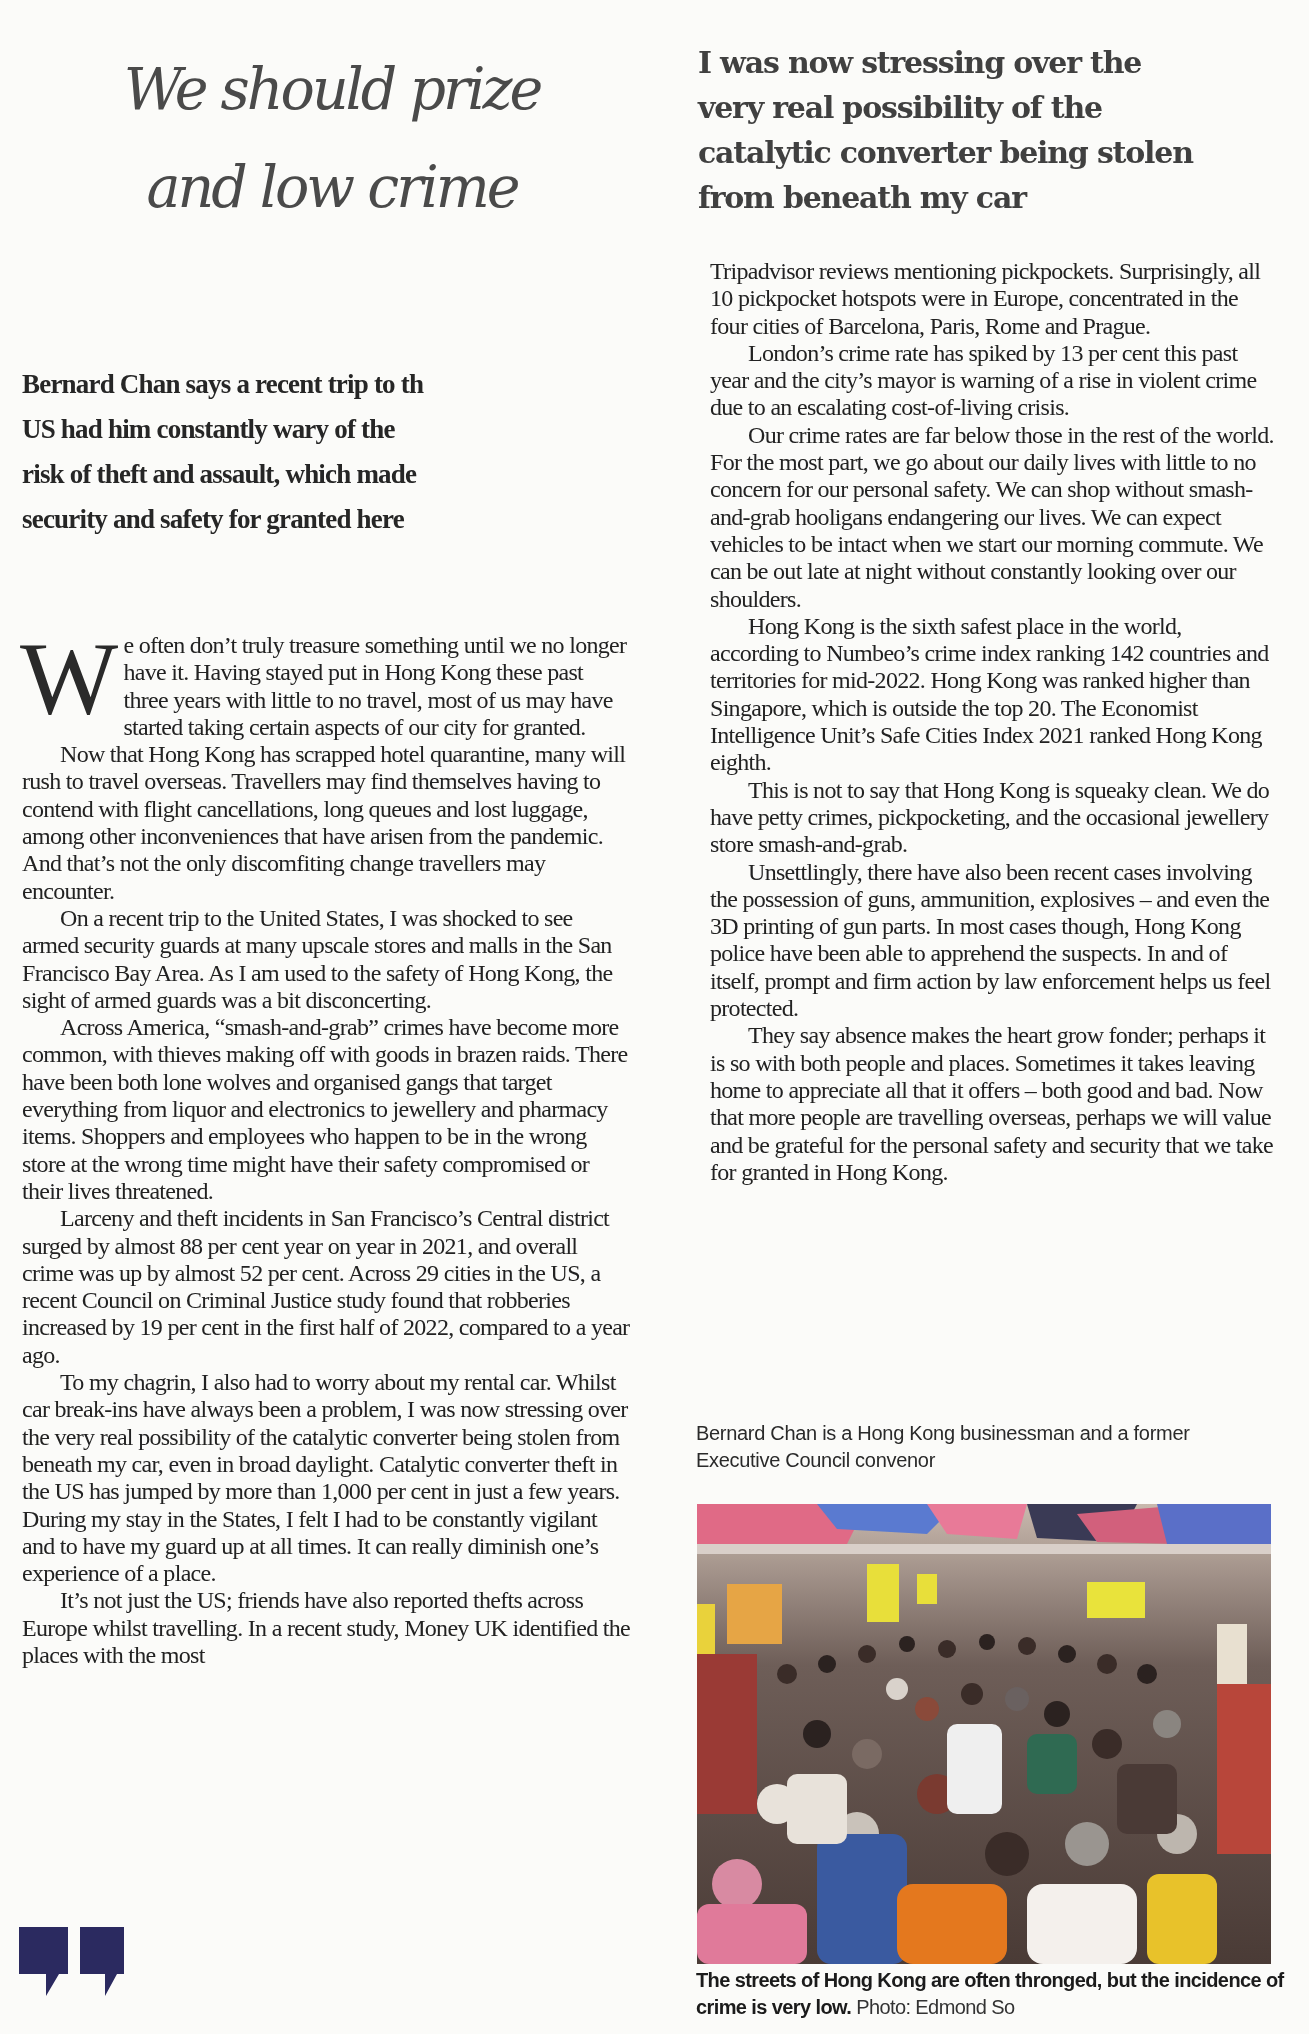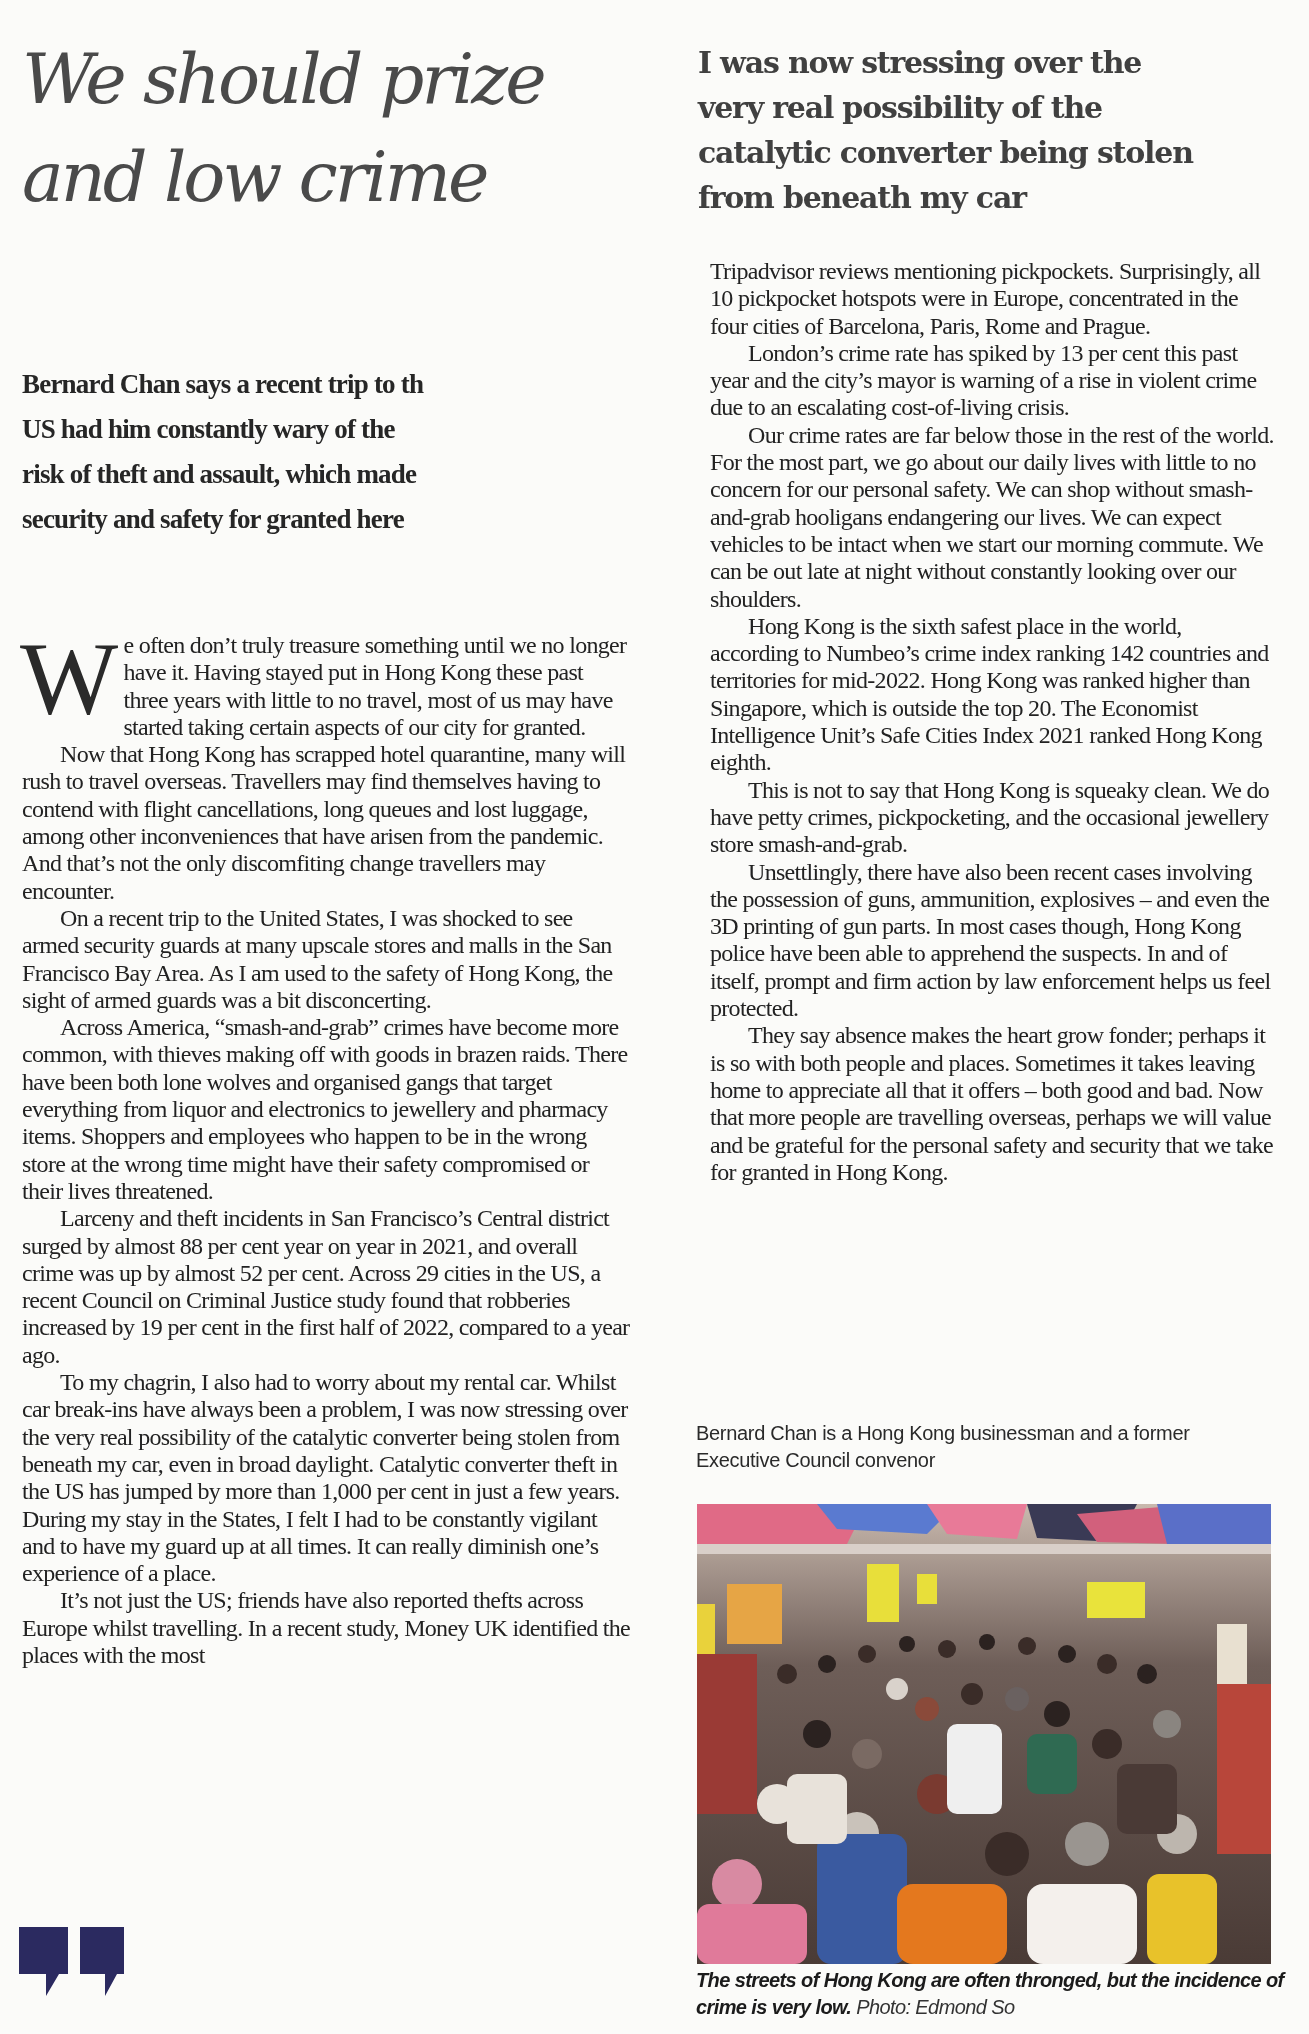--- a/index.html
+++ b/index.html
@@ -4,26 +4,27 @@
 <style>
   html, body { margin: 0; padding: 0; }
   body {
     width: 1309px; height: 2034px; overflow: hidden;
     background: #fbfbf9;
     color: #1f1f1f;
     position: relative;
   }
   .page { position: absolute; inset: 0; }
   .headline {
-    position: absolute; left: 22px; top: 30px; width: 620px;
+    position: absolute; left: 22px; top: 40px; width: 620px;
     font-family: "DejaVu Serif", serif;
     font-style: italic; font-weight: normal;
-    font-size: 70px; line-height: 98px;
+    font-size: 57px; line-height: 98px;
     color: #4a4a4a; letter-spacing: -3px;
     margin: 0;
+    text-align: center;
   }
   .headline span { display: block; white-space: nowrap; }
   .standfirst {
     position: absolute; left: 22px; top: 362px; width: 600px;
     font-family: Liberation Serif, serif; font-weight: bold;
     font-size: 27px; line-height: 45px; color: #262626;
     letter-spacing: -0.8px; margin: 0;
   }
   .standfirst span { display: block; white-space: nowrap; overflow: hidden; }
   .col-left {
@@ -64,21 +65,20 @@
   .photo {
     position: absolute; left: 697px; top: 1504px; width: 574px; height: 460px;
     overflow: hidden; background: #8a7a70;
   }
   .photo svg { display: block; }
   .caption {
     position: absolute; left: 696px; top: 1967px; width: 590px;
     font-family: "Liberation Sans", sans-serif;
     font-size: 20px; line-height: 27px; color: #1b1b1b;
     letter-spacing: -0.6px;
-    font-style: italic;
   }
   .caption .bold { font-weight: bold; }
   .caption .credit { font-weight: normal; color: #333; }
   .quote-marks {
     position: absolute; left: 19px; top: 1926px; width: 110px; height: 72px;
   }
 </style>
 </head>
 <body>
 

